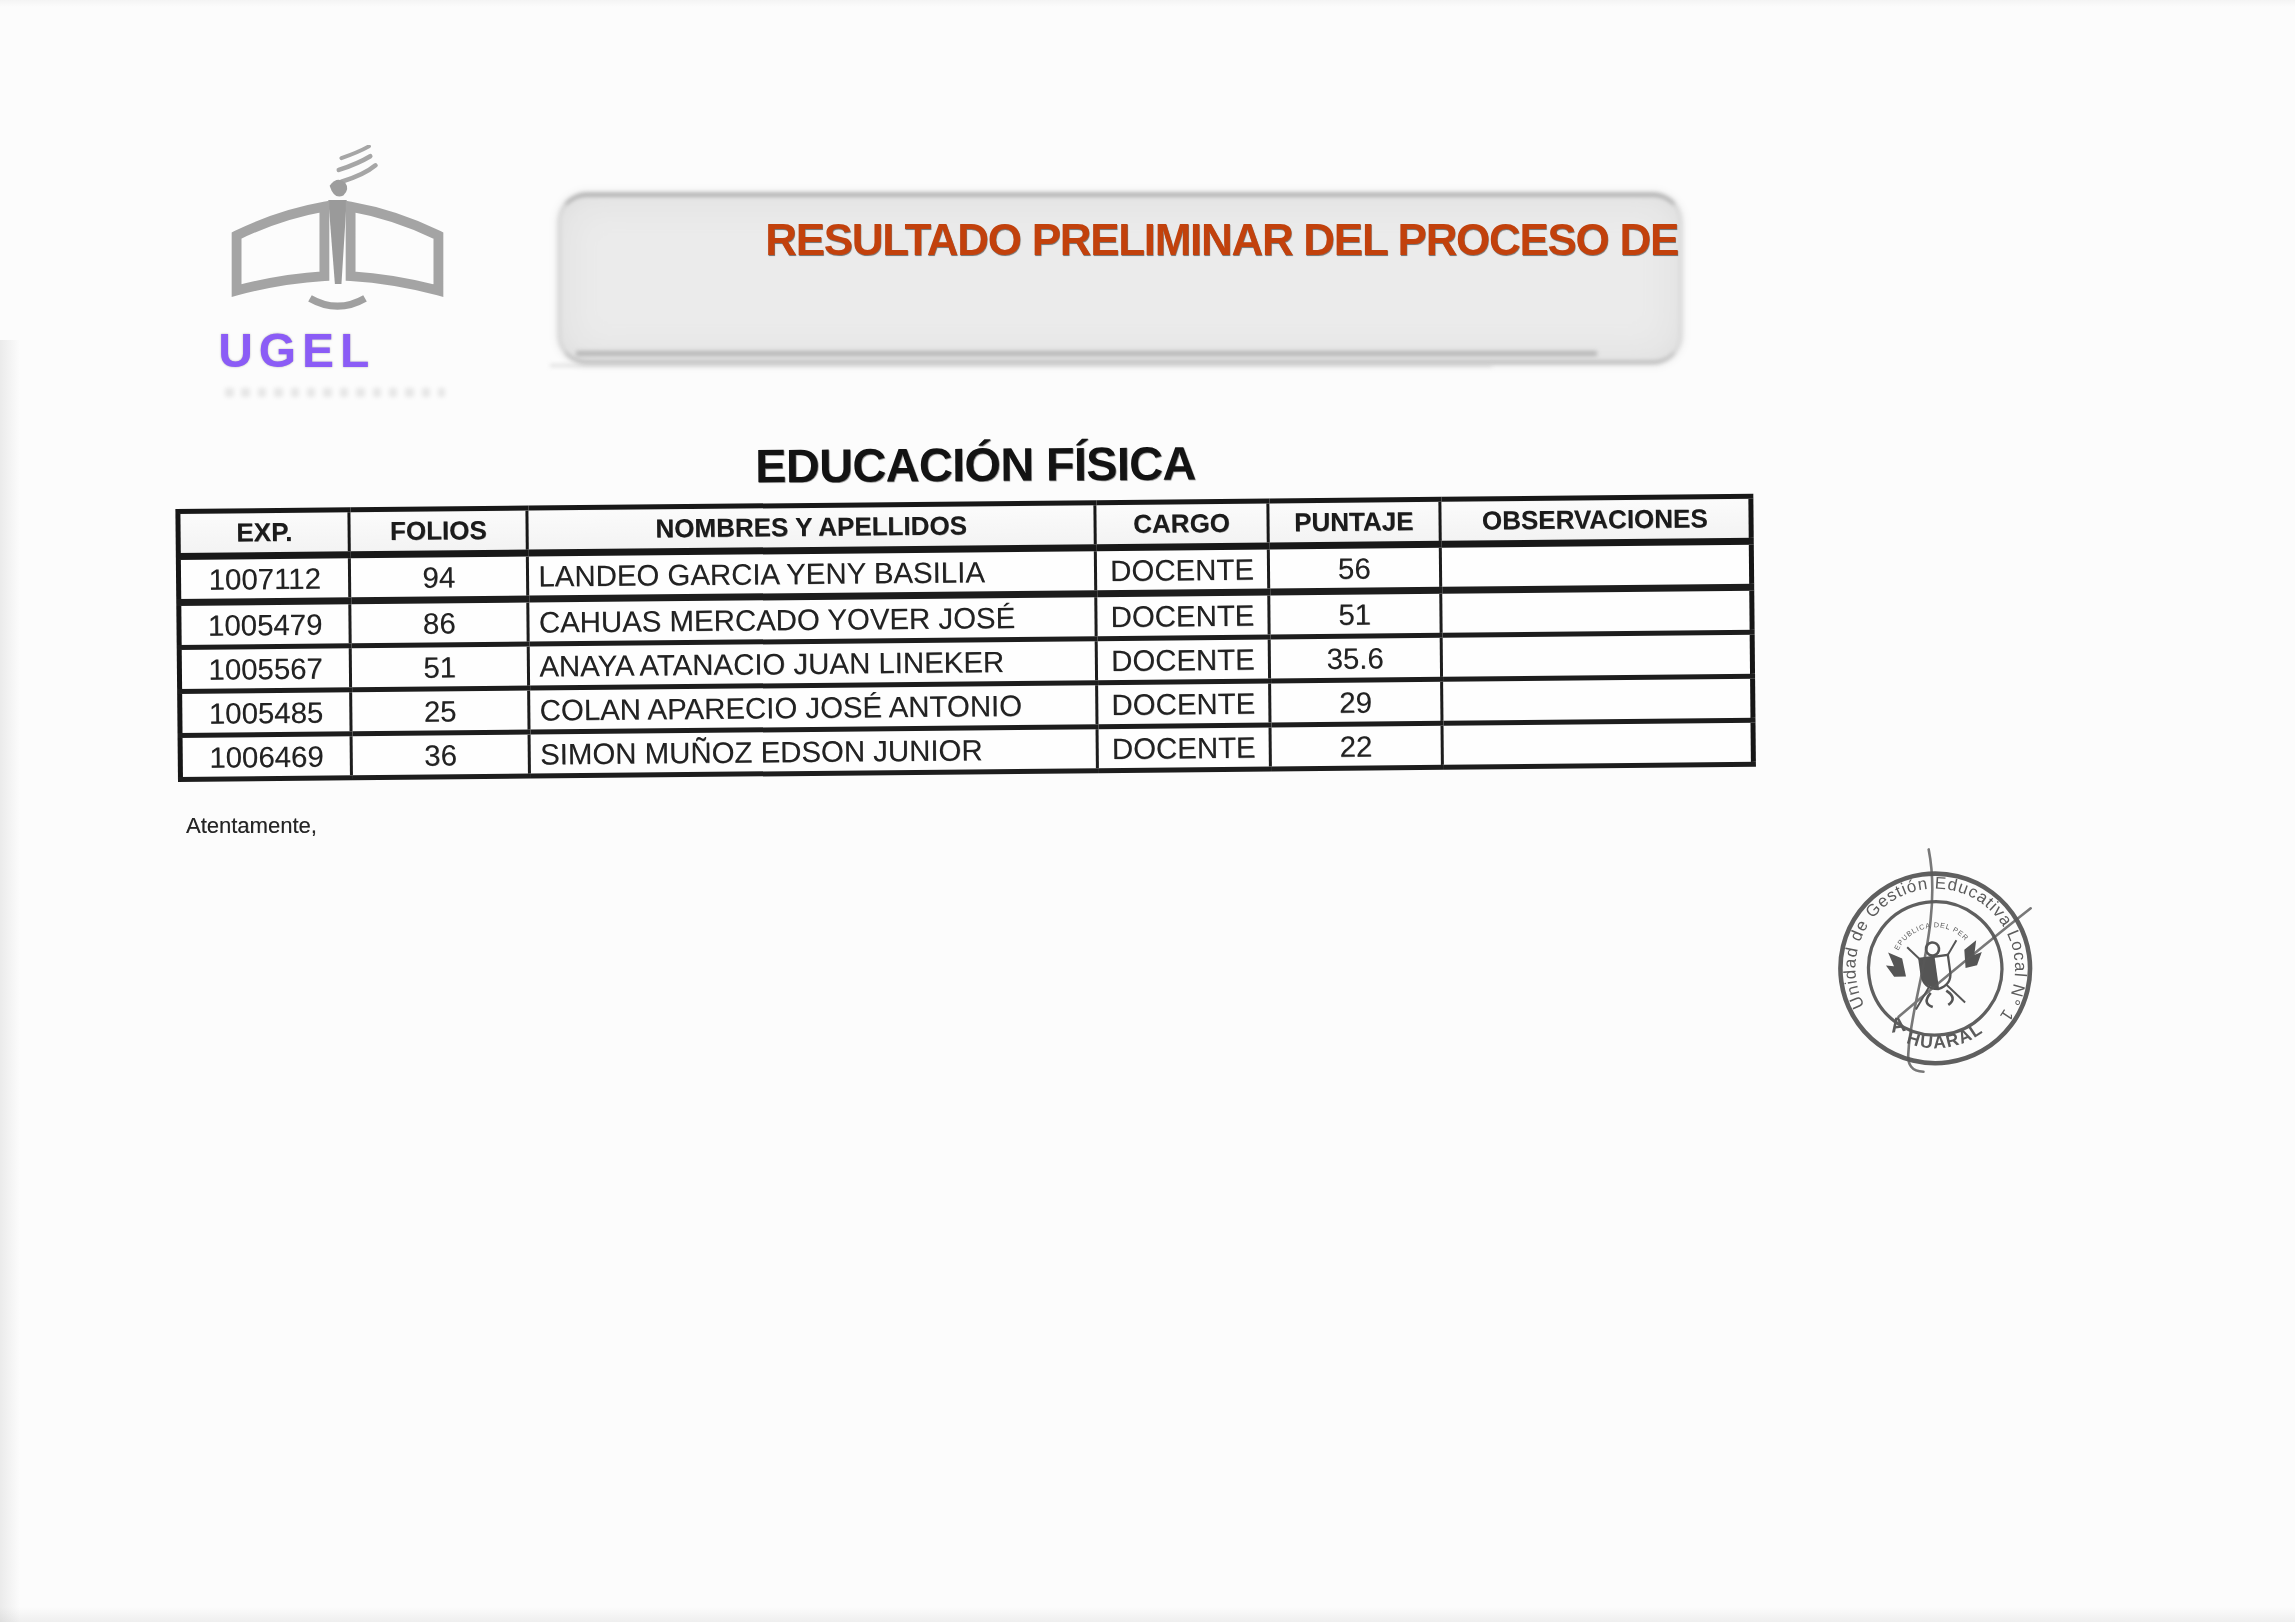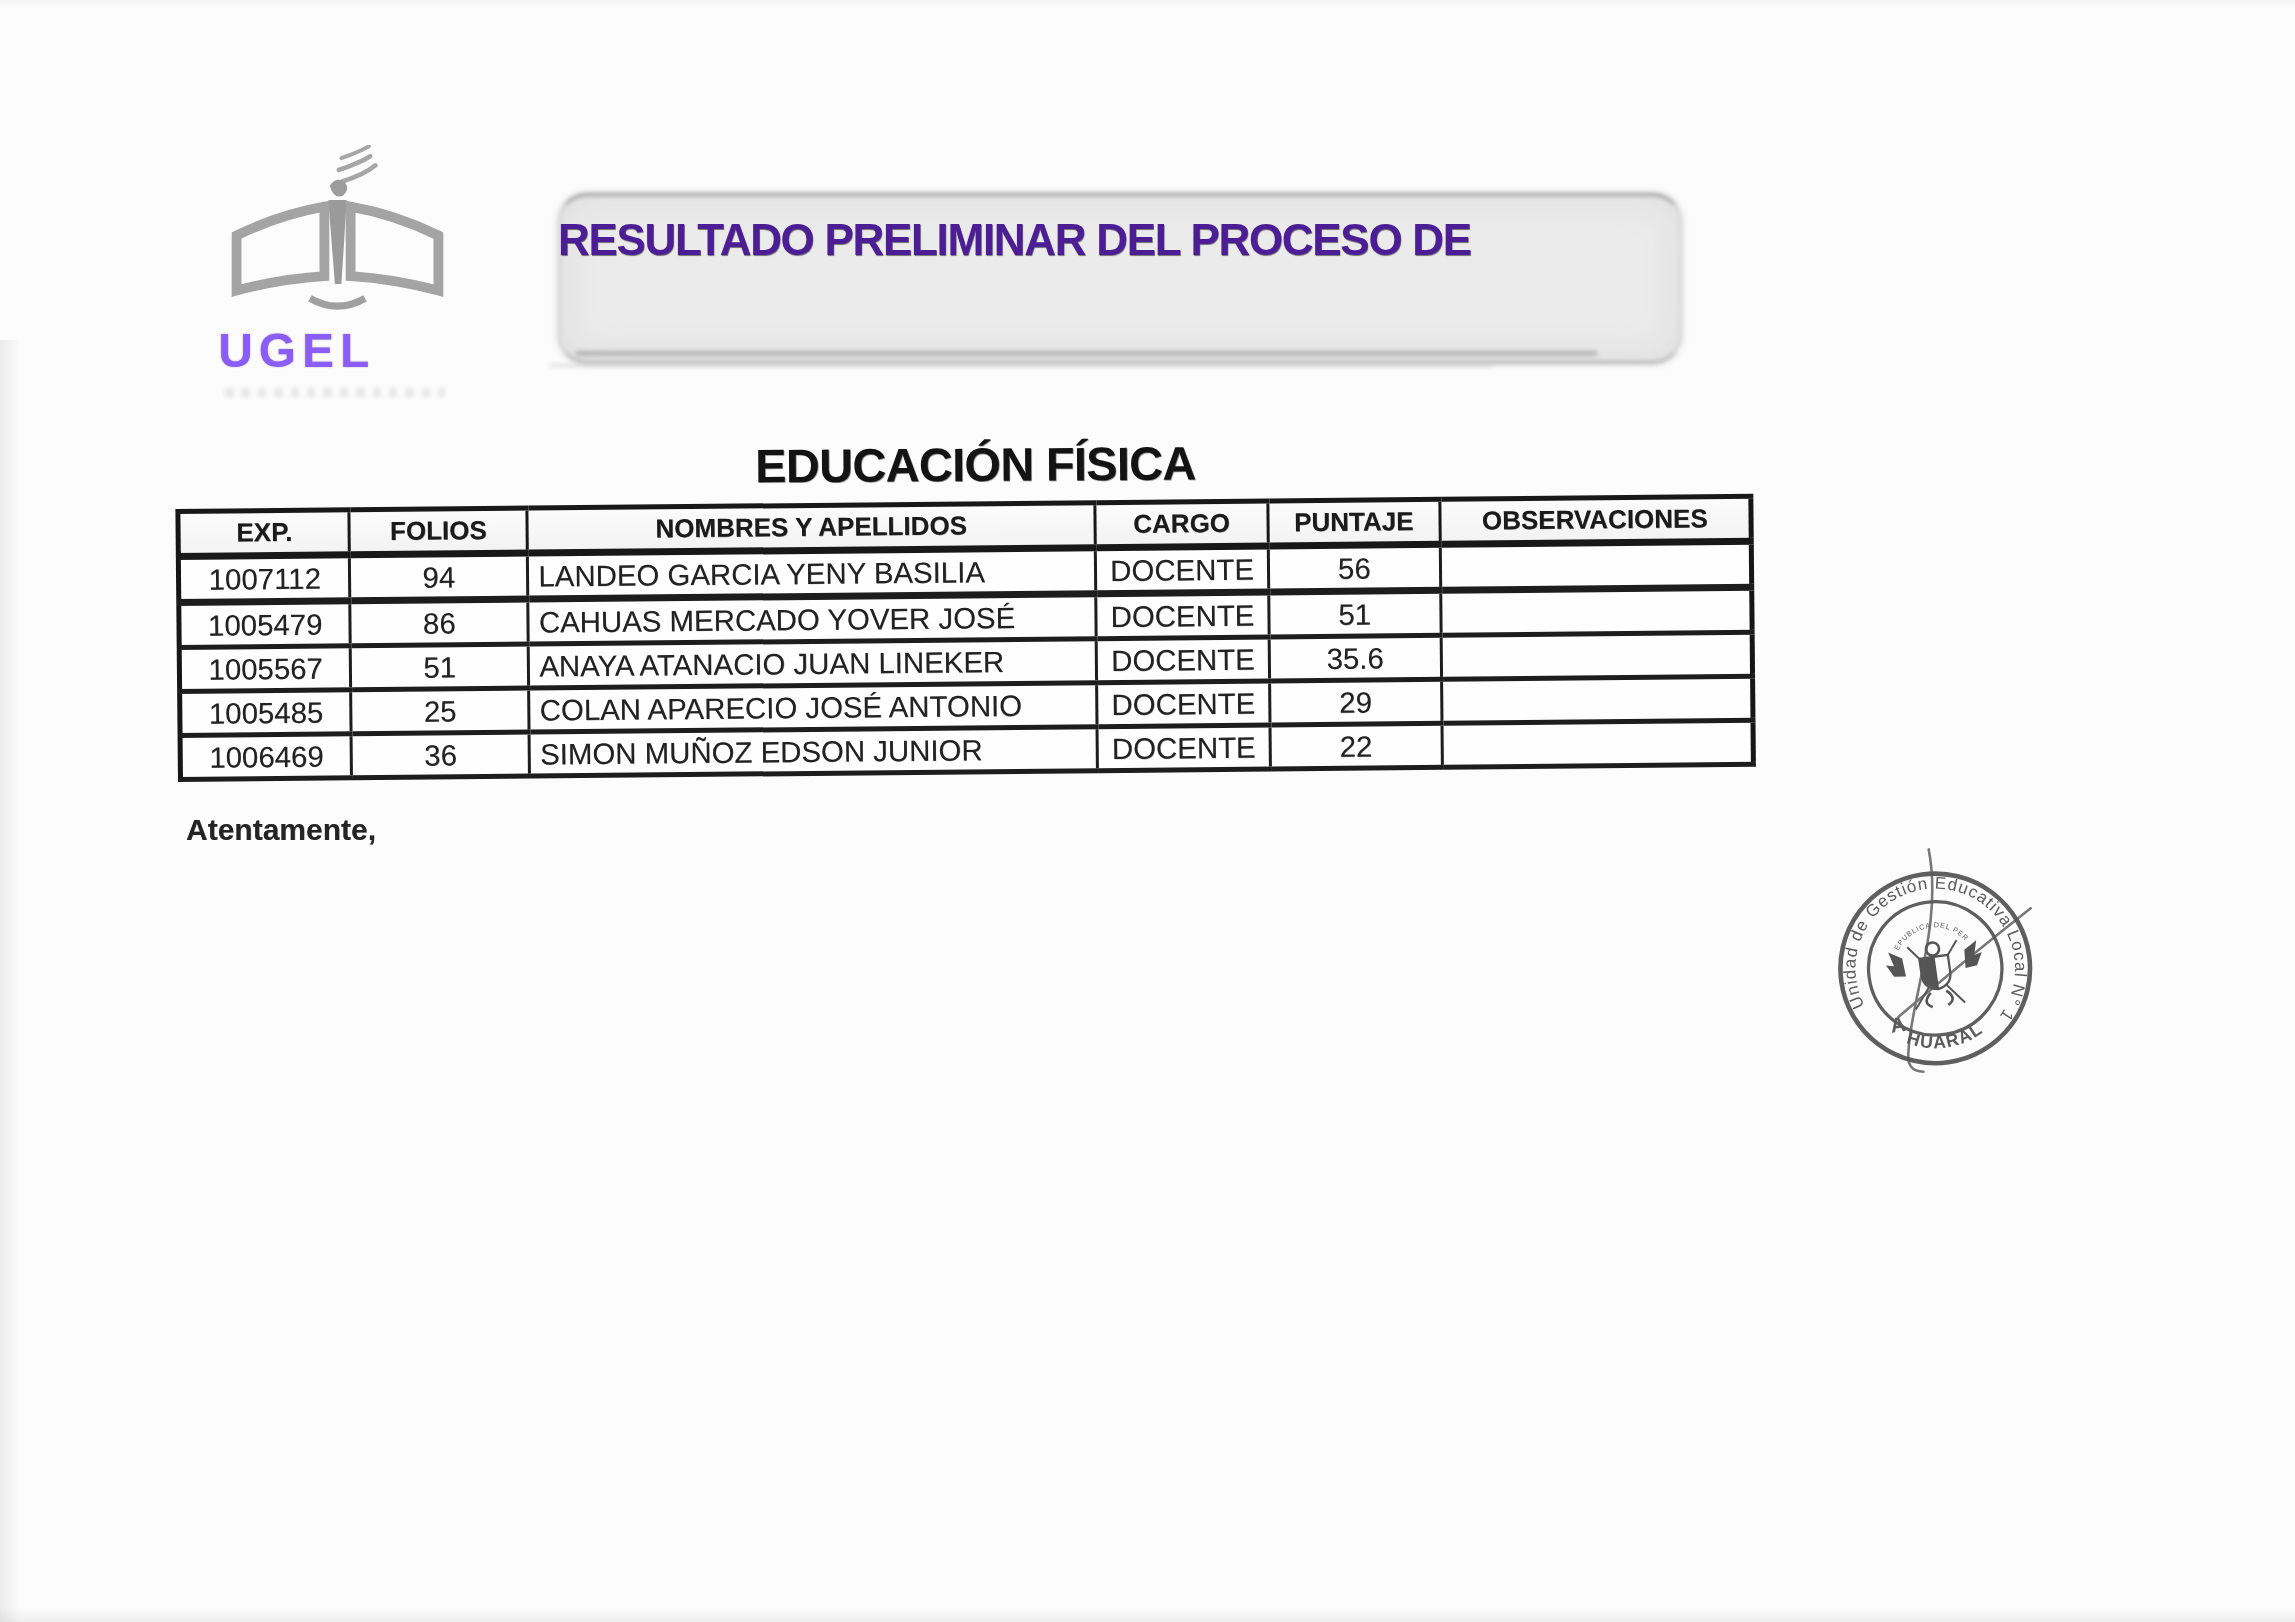--- a/index.html
+++ b/index.html
@@ -58,23 +58,23 @@
   .title-box-streak {
     position: absolute; left: 576px; top: 351px; width: 1021px; height: 4.6px;
     background: #9f9f9f; filter: blur(2px); opacity: .7;
   }
   .title-under-streak {
     position: absolute; left: 550px; top: 364px; width: 942px; height: 3.3px;
     background: #c9c9c9; filter: blur(2px); opacity: .6;
   }
   .title-text {
     position: absolute; left: 558px; top: 204px; width: 1120px;
-    text-align: left;
+    text-align: right;
     font-size: 44px; font-weight: bold; letter-spacing: -1.3px;
-    line-height: 71px; color: #4c1d95;
+    line-height: 71px; color: #c2410c;
     text-shadow: 0.5px 0.5px 0.7px rgba(20,20,20,.55);
   }
 
   
   .section-heading {
     position: absolute; left: 681px; top: 437px; width: 589px; margin: 0;
     text-align: center;
     font-size: 47px; font-weight: bold; letter-spacing: -0.7px;
     color: #131313;
     transform: rotate(-0.35deg);
@@ -109,21 +109,21 @@
     color: #222;
     text-shadow: 0.3px 0.3px 0.5px rgba(30,30,30,.45);
     background: #fefefe;
   }
   .results tbody tr:first-child td { border-bottom-width: 7.2px; }
   .results td.cell-left { text-align: left; padding-left: 9.2px; }
 
   
   .closing {
     position: absolute; left: 186px; top: 813px;
-    font-size: 30px; font-weight: bold; letter-spacing: 0px;
+    font-size: 22px; font-weight: normal; letter-spacing: 0px;
     color: #242424;
     text-shadow: 0.3px 0.3px 0.5px rgba(30,30,30,.45);
   }
 
   
   .stamp { position: absolute; left: 1811px; top: 844px; }
 </style>
 </head>
 <body>
 

